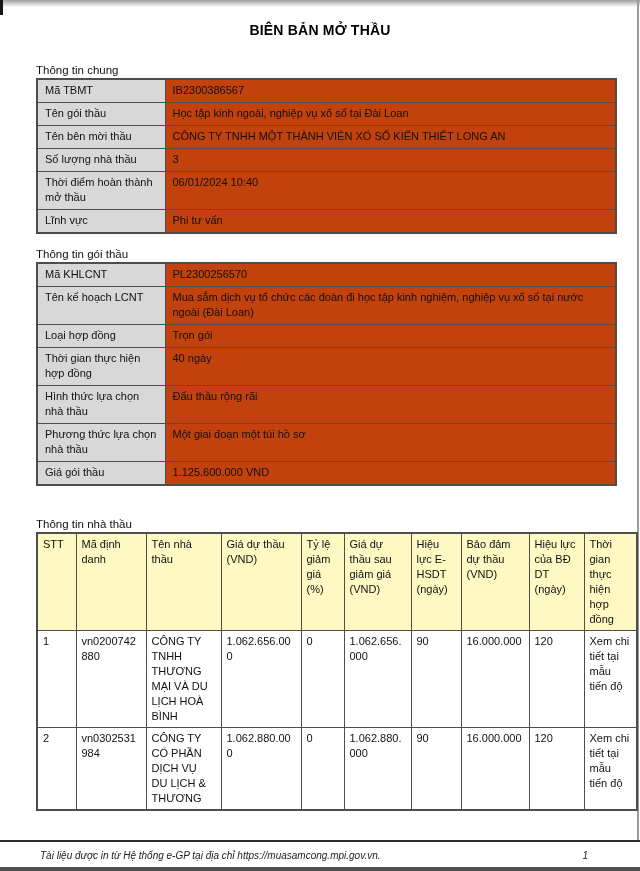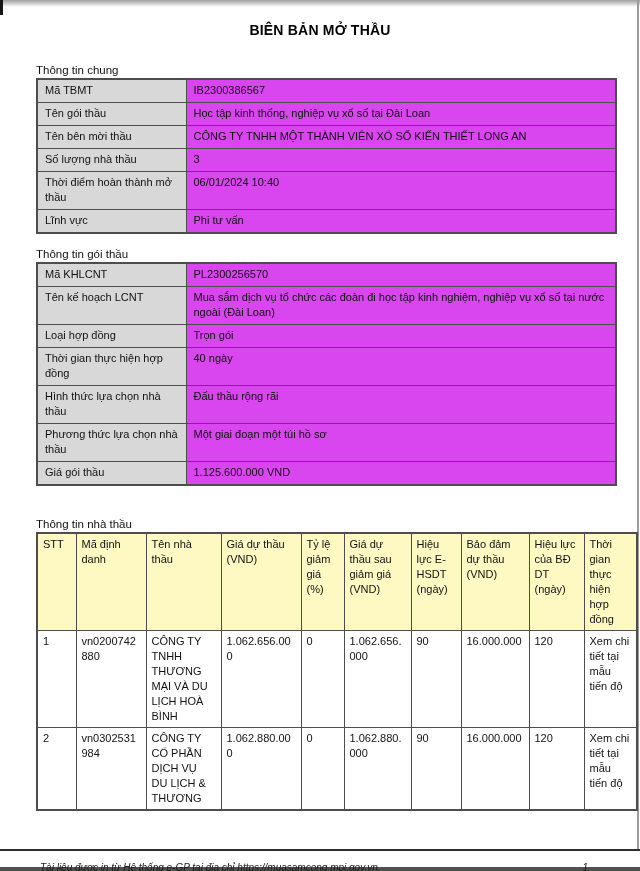--- a/index.html
+++ b/index.html
@@ -33,22 +33,22 @@
   .section-label { font-size: 11.5px; color: #111; margin-bottom: 2px; }
   table { border-collapse: collapse; table-layout: fixed; }
   table.kv { width: 581px; margin-bottom: 14px; border: 2px solid #4d4d4d; }
   table.kv td {
     border: 1px solid #4d4d4d;
     vertical-align: top;
     padding: 3px 7px 4px 7px;
     line-height: 15px;
     overflow-wrap: anywhere;
   }
-  table.kv td.lbl { width: 149px; background: #d8d8d8; }
-  table.kv td.val { background: #d946ef; }
+  table.kv td.lbl { width: 128px; background: #d8d8d8; }
+  table.kv td.val { background: #c2410c; }
   .gap-lg { margin-top: 32px; }
   table.bids { width: 600px; border: 2px solid #4d4d4d; }
   table.bids th, table.bids td {
     border: 1px solid #4d4d4d;
     vertical-align: top;
     text-align: left;
     font-weight: 400;
     padding: 3px 5px;
     line-height: 15px;
     overflow-wrap: anywhere;
@@ -59,22 +59,22 @@
   table.bids tr.r2  { height: 78px; }
   td.num-r { text-align: right; }
   td.num-c { text-align: center; }
   td.brk { word-break: break-all; }
   .footer {
     position: absolute; left: 0; right: 0; bottom: 0;
     border-top: 2px solid #2e2e2e;
     background: #fff;
   }
   .footer-inner {
-    display: flex; justify-content: space-between; align-items: center;
-    height: 16px; padding: 16px 52px 0 40px;
+    display: flex; justify-content: space-between; align-items: flex-start;
+    height: 25px; padding: 8px 52px 0 40px;
     font-style: italic; font-size: 10px; color: #1a1a1a;
   }
   .bottom-bar { height: 4px; background: #4f4f4f; width: 100%; }
 </style>
 </head>
 <body>
 
 <div class="top-shadow"></div>
 <div class="corner-tick"></div>
 <div class="right-edge"></div>
@@ -85,21 +85,21 @@
 
   <div class="section-label">Thông tin chung</div>
   <table class="kv">
     <tbody>
         <tr>
       <td class="lbl">Mã TBMT</td>
       <td class="val">IB2300386567</td>
     </tr>
     <tr>
       <td class="lbl">Tên gói thầu</td>
-      <td class="val">Học tập kinh thống, nghiệp vụ xổ số tại Đài Loan</td>
+      <td class="val">Học tập kinh ngoài, nghiệp vụ xổ số tại Đài Loan</td>
     </tr>
     <tr>
       <td class="lbl">Tên bên mời thầu</td>
       <td class="val">CÔNG TY TNHH MỘT THÀNH VIÊN XỔ SỐ KIẾN THIẾT LONG AN</td>
     </tr>
     <tr>
       <td class="lbl">Số lượng nhà thầu</td>
       <td class="val">3</td>
     </tr>
     <tr>

